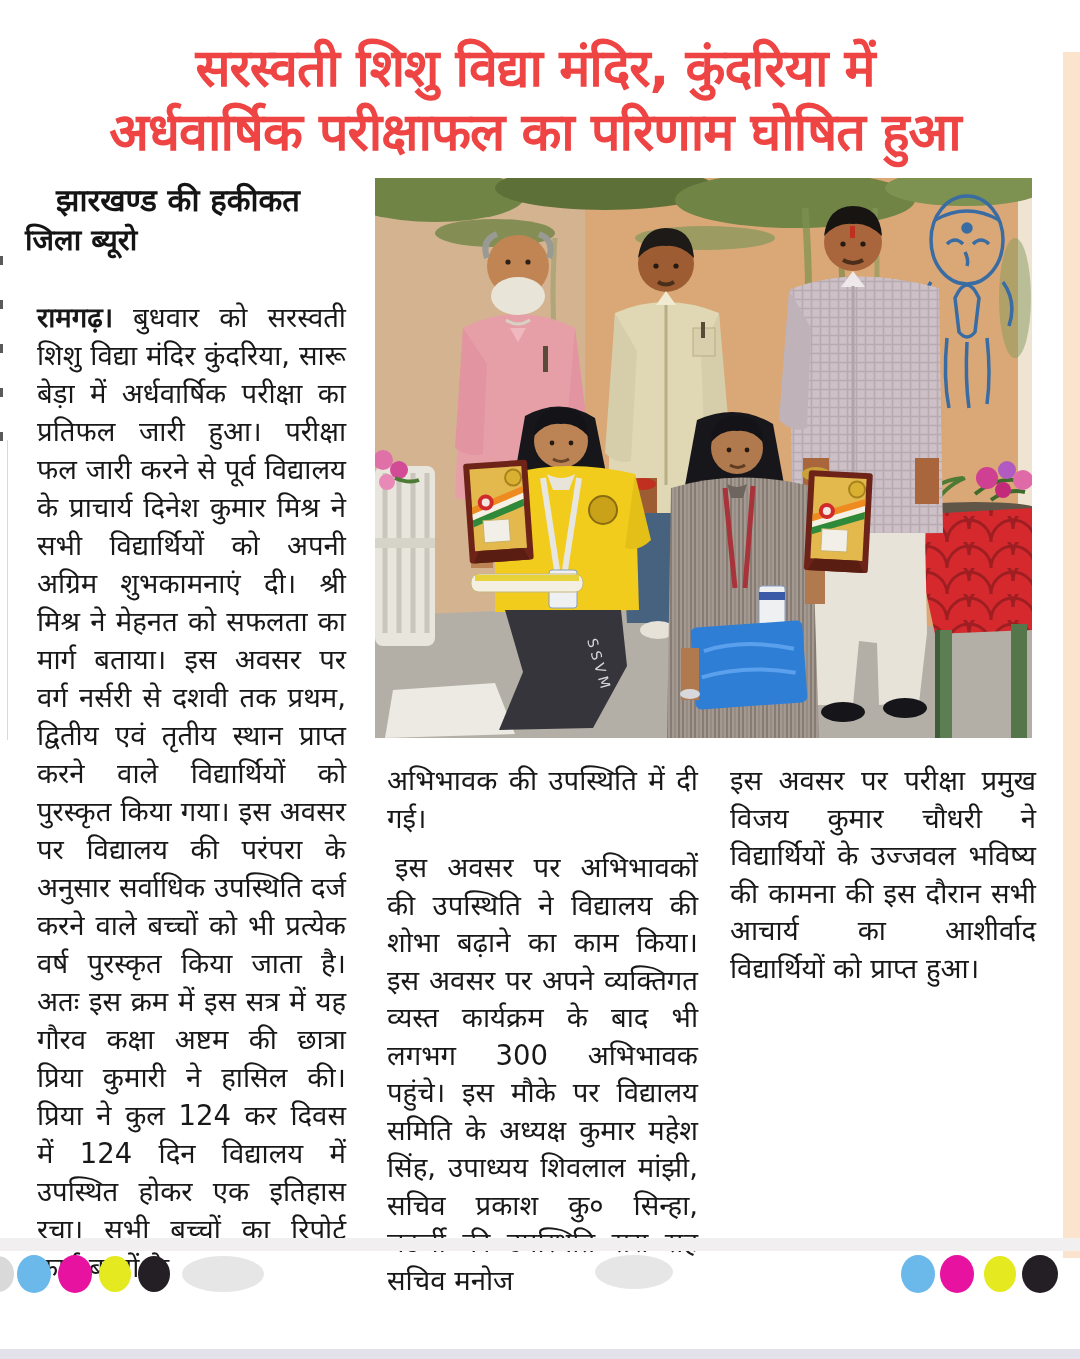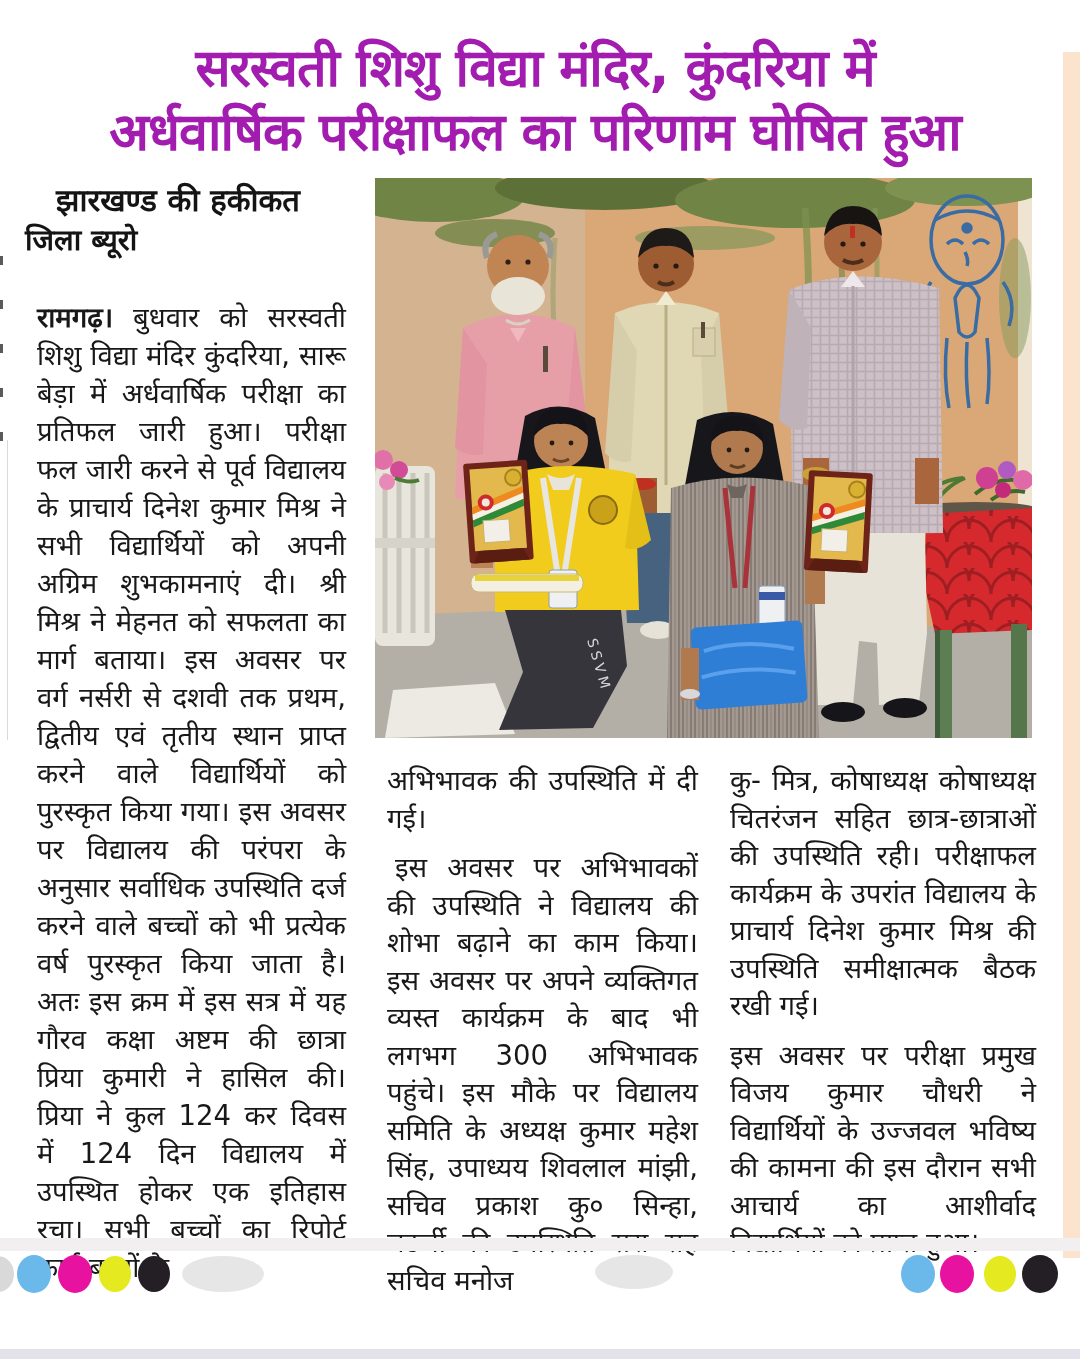--- a/index.html
+++ b/index.html
@@ -29,42 +29,41 @@
   
   #marks-band{position:absolute;left:0;top:1238px;width:1080px;height:13px;background:#f1eff0;}
   #marks{position:absolute;left:0;top:1254px;width:1080px;height:40px;}
   #bottom-bar{position:absolute;left:0;top:1349px;width:1080px;height:10px;}
 </style>
 </head>
 <body>
 
 <div id="page">
 
-  <div id="headline" style="color: #a21caf;">
+  <div id="headline" style="color: #ef4444;">
     <div>सरस्वती शिशु विद्या मंदिर, कुंदरिया में</div>
     <div>अर्धवार्षिक परीक्षाफल का परिणाम घोषित हुआ</div>
   </div>
 
   <div id="byline">
     <div class="pub">झारखण्ड की हकीकत</div>
     <div class="bureau">जिला ब्यूरो</div>
   </div>
 
   <div id="col-left" class="col">
     <p><span class="lead">रामगढ़।</span>
        <span>बुधवार को सरस्वती शिशु विद्या मंदिर कुंदरिया, सारू बेड़ा में अर्धवार्षिक परीक्षा का प्रतिफल जारी हुआ। परीक्षा फल जारी करने से पूर्व विद्यालय के प्राचार्य दिनेश कुमार मिश्र ने सभी विद्यार्थियों को अपनी अग्रिम शुभकामनाएं दी। श्री मिश्र ने मेहनत को सफलता का मार्ग बताया। इस अवसर पर वर्ग नर्सरी से दशवी तक प्रथम, द्वितीय एवं तृतीय स्थान प्राप्त करने वाले विद्यार्थियों को पुरस्कृत किया गया। इस अवसर पर विद्यालय की परंपरा के अनुसार सर्वाधिक उपस्थिति दर्ज करने वाले बच्चों को भी प्रत्येक वर्ष पुरस्कृत किया जाता है। अतः इस क्रम में इस सत्र में यह गौरव कक्षा अष्टम की छात्रा प्रिया कुमारी ने हासिल की। प्रिया ने कुल 124 कर दिवस में 124 दिन विद्यालय में उपस्थित होकर एक इतिहास रचा। सभी बच्चों का रिपोर्ट कार्ड बच्चों के</span></p>
   </div>
 
   <div id="col-mid" class="col">
     <p>अभिभावक की उपस्थिति में दी गई।</p>
     <p style="text-indent:8px">इस अवसर पर अभिभावकों की उपस्थिति ने विद्यालय की शोभा बढ़ाने का काम किया। इस अवसर पर अपने व्यक्तिगत व्यस्त कार्यक्रम के बाद भी लगभग 300 अभिभावक पहुंचे। इस मौके पर विद्यालय समिति के अध्यक्ष कुमार महेश सिंह, उपाध्यय शिवलाल मांझी, सचिव प्रकाश कु० सिन्हा, चटर्जी की उपस्थिति सरा सह सचिव मनोज</p>
   </div>
 
   <div id="col-right" class="col">
-    <p>कु- मित्र, कोषाध्यक्ष कोषाध्यक्ष चितरंजन सहित छात्र-छात्राओं की उपस्थिति रही। परीक्षाफल कार्यक्रम के उपरांत विद्यालय के प्राचार्य दिनेश कुमार मिश्र की उपस्थिति समीक्षात्मक बैठक रखी गई।</p>
     <p>इस अवसर पर परीक्षा प्रमुख विजय कुमार चौधरी ने विद्यार्थियों के उज्जवल भविष्य की कामना की इस दौरान सभी आचार्य का आशीर्वाद विद्यार्थियों को प्राप्त हुआ।</p>
   </div>
 
   <svg id="photo" viewBox="0 0 657 560" xmlns="http://www.w3.org/2000/svg">
     <defs>
       <pattern id="check" width="9" height="9" patternUnits="userSpaceOnUse">
         <rect width="9" height="9" fill="#cdc1c7"></rect>
         <path d="M0 4.5h9M4.5 0v9" stroke="#b7aab1" stroke-width="1.6"></path>
       </pattern>
       <pattern id="stripes" width="12" height="12" patternUnits="userSpaceOnUse">

